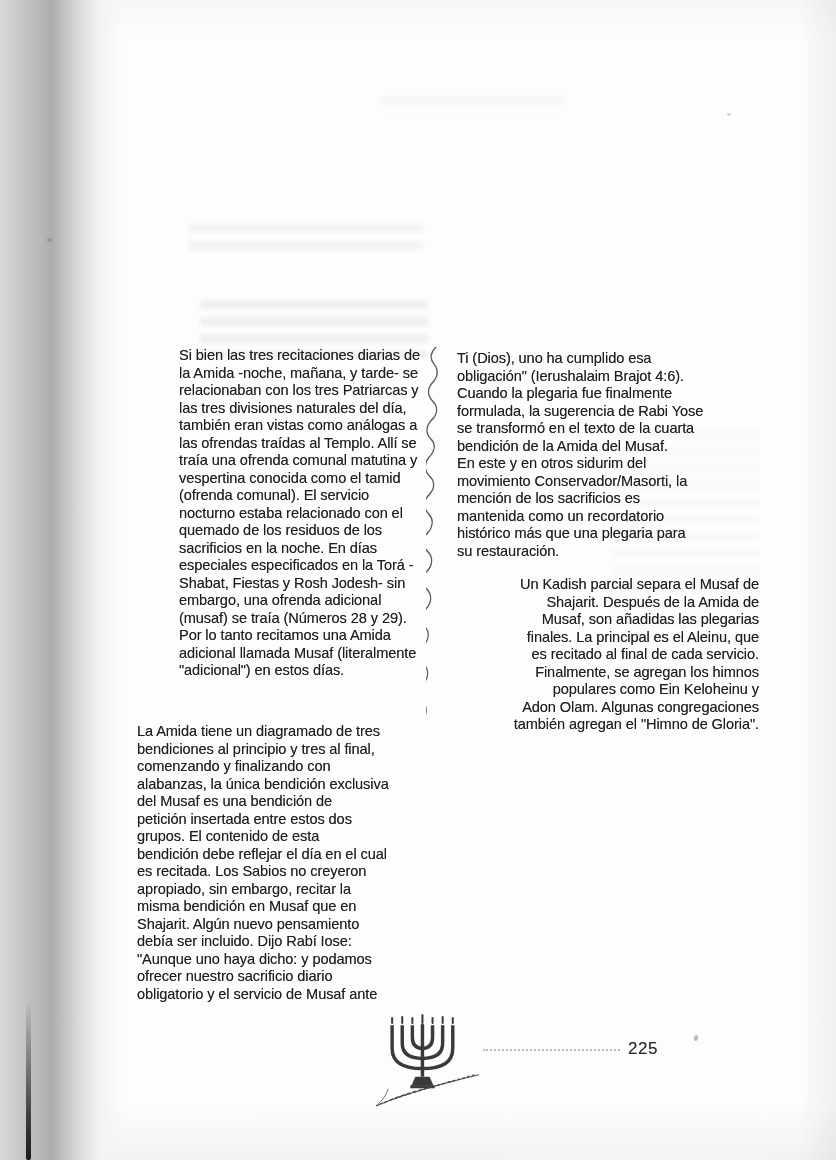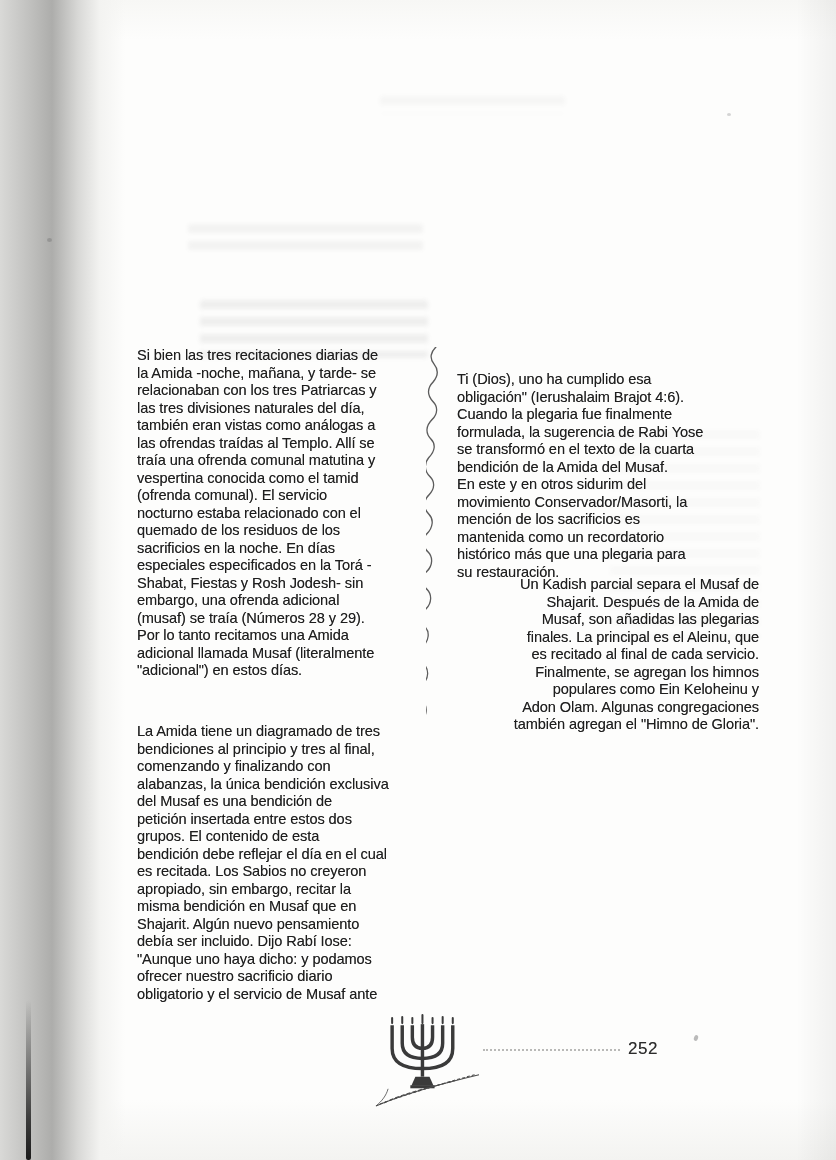--- a/index.html
+++ b/index.html
@@ -31,23 +31,23 @@
     direction:rtl;
   }
   .para{
     position:absolute;width:302px;
     font-size:14.6px;line-height:17.5px;color:#1e1e1e;
     white-space:pre-line;letter-spacing:-0.1px;
     text-shadow:0 0 0.4px rgba(30,30,30,0.55);
   }
   .para.lc{left:137px;}
   .para.rc{left:457px;}
-  #lp1{top:347px;}
+  #lp1{top:347px;margin-left:42px;}
   #lp2{top:723px;}
-  #rp1{top:350px;margin-top:21px;}
+  #rp1{top:350px;}
   #rp2{top:576px;text-align:right;}
   .squiggle{position:absolute;left:426px;top:347px;width:18px;height:400px;}
   
   .ghost{
     position:absolute;
     background:repeating-linear-gradient(180deg,rgba(90,90,90,0.7) 0 9px,rgba(0,0,0,0) 9px 17px);
     filter:blur(2px);opacity:0.085;border-radius:3px;
   }
   #ghost1{left:188px;top:224px;width:235px;height:32px;}
   #ghost2{left:200px;top:300px;width:228px;height:58px;opacity:0.12;}
@@ -174,15 +174,15 @@
 
     <g stroke="#4a4a4a" fill="none" stroke-width="1">
       <path d="M4,93 C22,85 60,73 106,62"></path>
       <path d="M8,91 C30,83 68,71 102,62" stroke-dasharray="3,2"></path>
       <path d="M12,90 C32,80 56,75 82,68" stroke-dasharray="4,2"></path>
       <path d="M4,93 C10,88 14,83 16,76" stroke-width="0.8"></path>
     </g>
   </svg>
 
   <div class="dotted-line"></div>
-  <div class="page-number">252</div>
+  <div class="page-number">225</div>
 
 </div>
 
 </body></html>

